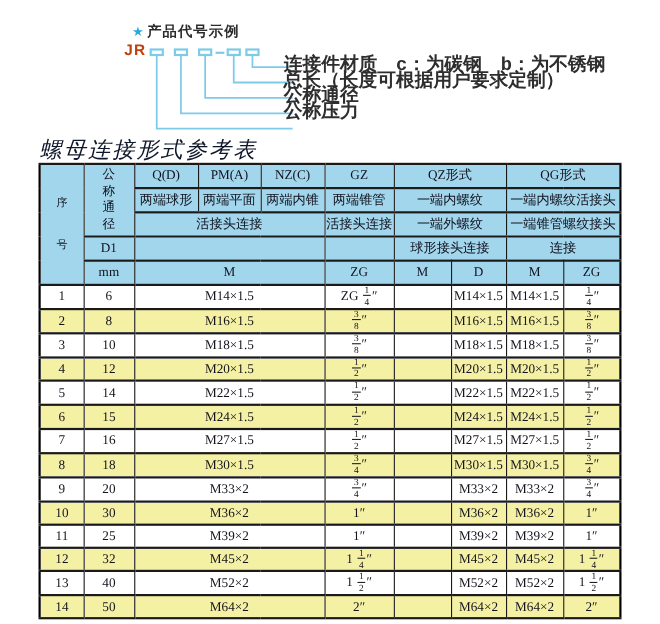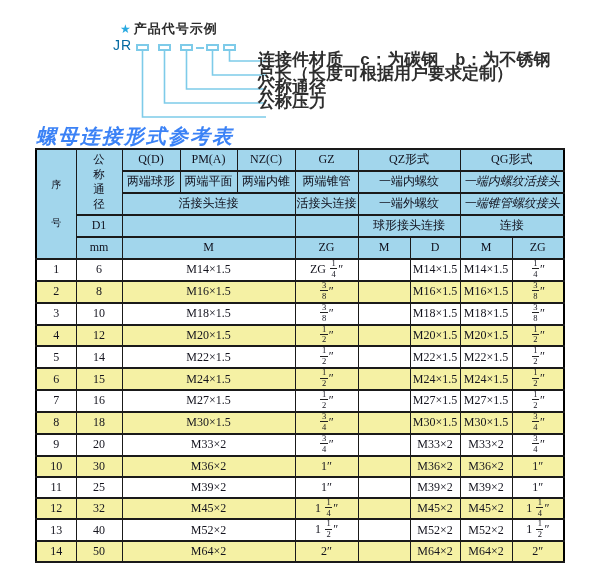--- a/index.html
+++ b/index.html
@@ -7,46 +7,46 @@
     width:600px;height:567px;position:relative;background:#ffffff;
     font-family:"Liberation Serif","DejaVu Serif",serif;
     color:#16161e;overflow:hidden;
   }
   
   .diagram{position:absolute;left:0;top:0;width:600px;height:148px;text-align:right;}
   .dg-title{position:absolute;left:120px;top:20px;font-family:"Liberation Sans","DejaVu Sans",sans-serif;
     font-size:13px;font-weight:bold;color:#2b2b2b;letter-spacing:1px;}
   .dg-title .star{color:#29a9e0;margin-right:2px;font-size:12px;}
   .dg-jr{position:absolute;left:113px;top:37px;font-family:"Liberation Sans","DejaVu Sans",sans-serif;
-    font-size:14px;font-weight:normal;color:#0369a1;letter-spacing:1px;}
+    font-size:14px;font-weight:bold;color:#c2410c;letter-spacing:1px;}
   .dg-box{position:absolute;top:44px;width:13px;height:7px;border:2px solid #7ecbe9;background:#fff;box-sizing:border-box;}
   .dg-dash{position:absolute;top:47px;width:8px;height:0;border-top:2px solid #7ecbe9;}
   .dg-lines{position:absolute;left:0;top:0;width:600px;height:148px;}
   .dg-label{position:absolute;left:258px;height:14px;line-height:14px;
     font-family:Liberation Mono, monospace;
     font-size:17px;font-weight:bold;color:#2e2e2e;white-space:nowrap;}
   
-  .tbl-title{position:absolute;left:36px;top:123px;font-size:20px;font-weight:bold;font-style:italic;
-    letter-spacing:2px;color:#3b82f6;font-family:"Liberation Serif","DejaVu Serif",serif;}
+  .tbl-title{position:absolute;left:36px;top:123px;font-size:20px;font-weight:normal;font-style:italic;
+    letter-spacing:2px;color:#0f172a;font-family:"Liberation Serif","DejaVu Serif",serif;}
   
   table.main{position:absolute;left:35px;top:148px;width:528px;border-collapse:collapse;table-layout:fixed;
     border:2px solid #000;}
   table.main th,table.main td{
     border:1px solid #1a1a1a;border-top-width:2px;border-bottom-width:2px;
     padding:0;text-align:center;vertical-align:middle;
     font-size:12px;line-height:1.1;overflow:hidden;white-space:nowrap;
   }
   table.main thead tr{height:22px;}
   table.main tbody tr{height:21px;}
   table.main th{background:#a2d6ec;font-weight:normal;color:#10101c;}
   table.main tbody tr:nth-child(even) td{background:#f5f1a4;}
   table.main tbody td{background:#ffffff;color:#14141e;}
   .lat{font-family:"Liberation Serif","DejaVu Serif",serif;font-size:12px;}
   .cjk{font-size:11.5px;}
-  .cjk-sm{font-size:11px;font-style:italic;}
+  .cjk-sm{font-size:11px;}
   .vcol{width:1em;margin:0 auto;word-break:break-all;white-space:normal;}
   .v-xu{font-size:10px;line-height:38px;}
   .v-gc{font-size:11.5px;line-height:15px;}
   
   .fr{display:inline-block;vertical-align:middle;line-height:1.05;font-size:8.5px;text-align:center;
     margin:0 1px;position:relative;top:-1px;}
   .fr .fn{display:block;border-bottom:1px solid #222;padding:0 1.5px 0.5px 1.5px;}
   .fr .fd{display:block;padding-top:0.5px;}
 </style>
 </head>

